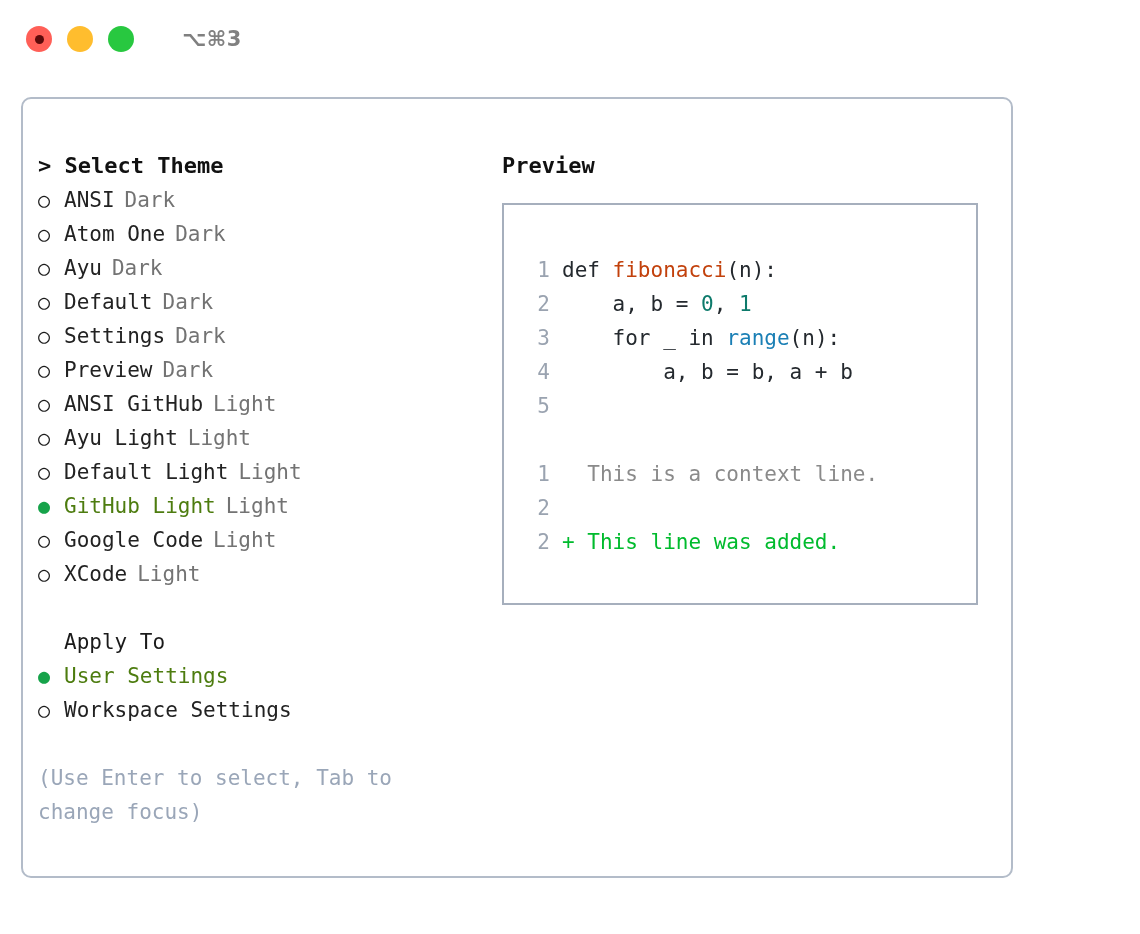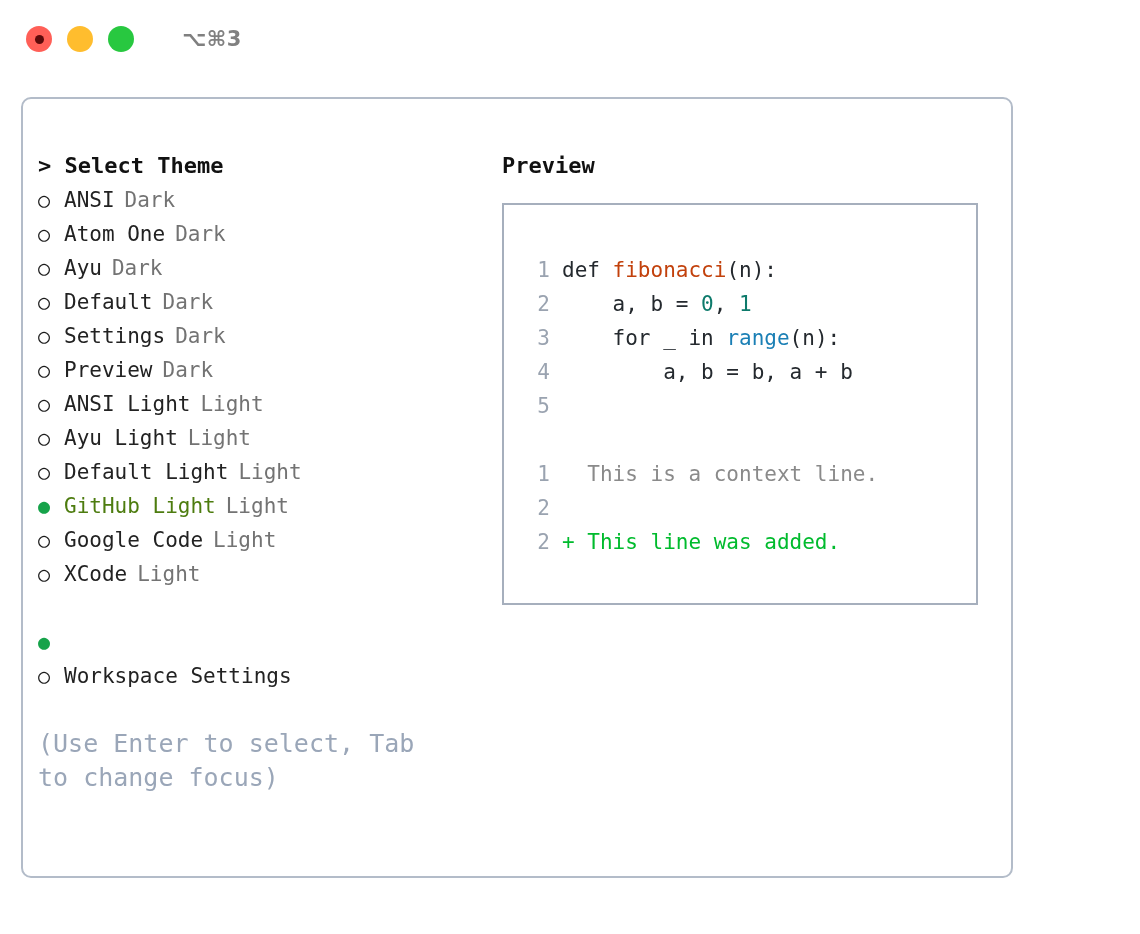--- a/index.html
+++ b/index.html
@@ -132,21 +132,21 @@
     line-height: 34px;
     height: 34px;
     font-size: 21px;
     color: #1a1a1a;
     white-space: pre;
   }
   .apply-head .bullet { color: transparent; }
 
   .hint {
     margin-top: 34px;
-    font-size: 25px;
+    font-size: 21px;
     line-height: 34px;
     color: #9aa6b8;
     width: 400px;
     white-space: pre-wrap;
   }
 
   
   .right-pane {
     position: absolute;
     left: 479px;
@@ -211,31 +211,35 @@
       <div class="left-pane">
         <div class="pane-title">&gt; Select Theme</div>
 
         <div class="theme-list" id="theme-list">
             <div class="row"><span class="bullet">○</span><span class="name">ANSI</span><span class="suffix">Dark</span></div>
             <div class="row"><span class="bullet">○</span><span class="name">Atom One</span><span class="suffix">Dark</span></div>
             <div class="row"><span class="bullet">○</span><span class="name">Ayu</span><span class="suffix">Dark</span></div>
             <div class="row"><span class="bullet">○</span><span class="name">Default</span><span class="suffix">Dark</span></div>
             <div class="row"><span class="bullet">○</span><span class="name">Settings</span><span class="suffix">Dark</span></div>
             <div class="row"><span class="bullet">○</span><span class="name">Preview</span><span class="suffix">Dark</span></div>
-            <div class="row"><span class="bullet">○</span><span class="name">ANSI Light</span><span class="suffix">Light</span></div>
+            <div class="row"><span class="bullet">○</span><span class="name">ANSI GitHub</span><span class="suffix">Light</span></div>
             <div class="row"><span class="bullet">○</span><span class="name">Ayu Light</span><span class="suffix">Light</span></div>
             <div class="row"><span class="bullet">○</span><span class="name">Default Light</span><span class="suffix">Light</span></div>
             <div class="row selected"><span class="bullet sel">●</span><span class="name">GitHub Light</span><span class="suffix">Light</span></div>
             <div class="row"><span class="bullet">○</span><span class="name">Google Code</span><span class="suffix">Light</span></div>
             <div class="row"><span class="bullet">○</span><span class="name">XCode</span><span class="suffix">Light</span></div>
           </div>
 
         <div class="apply-block">
+          <div class="apply-head">
+            <span class="bullet">○</span>
+            <span>Apply To</span>
+          </div>
           <div id="apply-list">
-              <div class="row selected"><span class="bullet sel">●</span></div>
+              <div class="row selected"><span class="bullet sel">●</span><span class="name">User Settings</span></div>
               <div class="row"><span class="bullet">○</span><span class="name">Workspace Settings</span></div>
             </div>
         </div>
 
         <div class="hint">(Use Enter to select, Tab to change focus)</div>
       </div>
 
       <div class="right-pane">
         <div class="pane-title">Preview</div>
 

